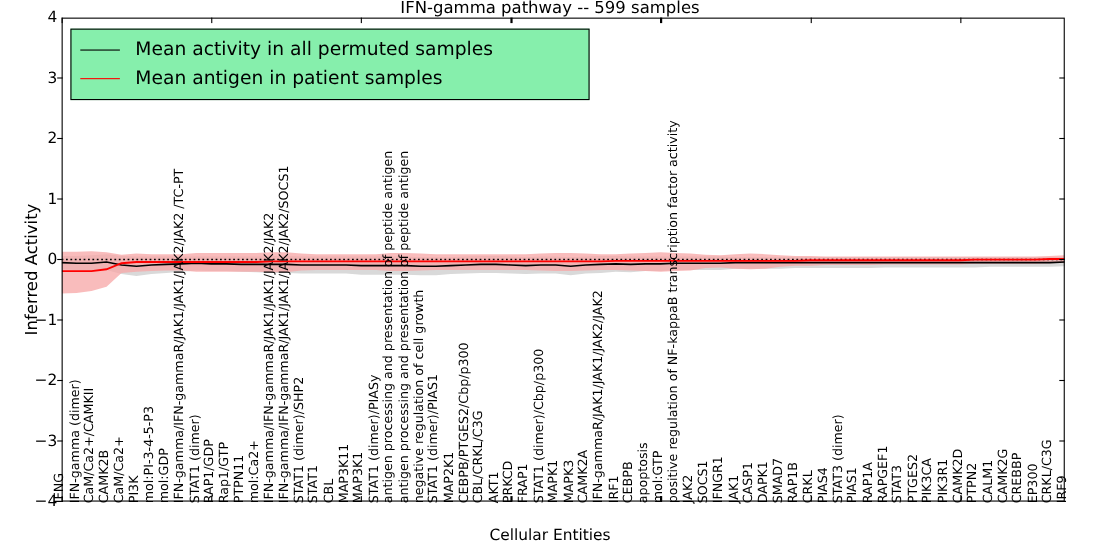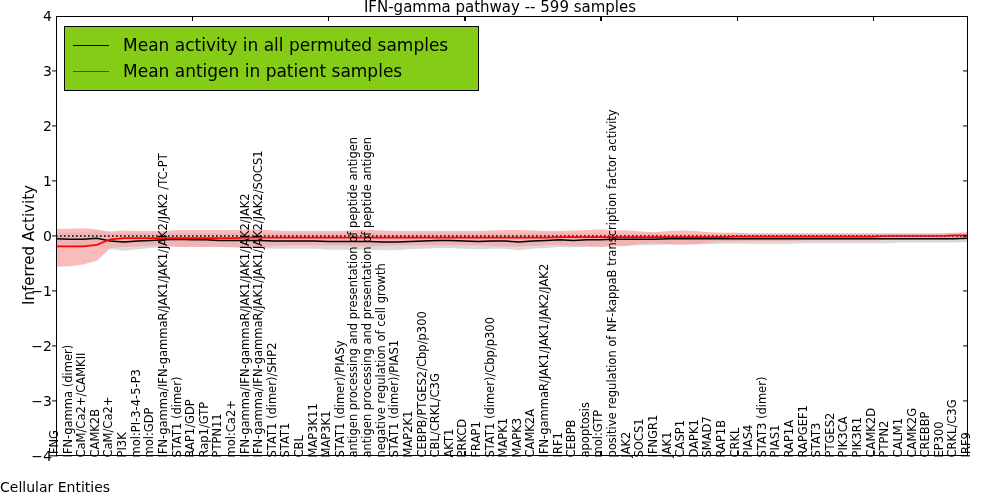--- a/index.html
+++ b/index.html
@@ -36,40 +36,40 @@
   
   .xtick-mark{position:absolute;top:16px;width:1.2px;height:5px;background:#000;}
   .xtick-mark-b{position:absolute;top:451px;width:1.2px;height:5px;background:#000;}
 
   
   .ylabel{
     position:absolute;left:-96px;top:236px;width:250px;text-align:center;
     font-size:15px;color:#000;transform:rotate(-90deg);transform-origin:center;
   }
   .xlabel{
-    position:absolute;left:0;top:479px;width:1000px;text-align:left;
+    position:absolute;left:0;top:479px;width:1000px;text-align:center;
     font-size:14px;color:#000;
   }
 
   
   .xcat-layer{position:absolute;left:0;top:0;width:1000px;height:500px;pointer-events:none;}
   .xcat{
     position:absolute;bottom:43px;
     font-size:11.5px;line-height:11.5px;color:#000;
     white-space:nowrap;
     transform-origin:left bottom;
     transform:rotate(-90deg);
   }
 
   
   .legend{
     position:absolute;left:64px;top:26px;
-    border:1.2px solid #000;background:#84cc16;
+    border:1.2px solid #000;background:#86efac;
     padding:5px 10px 6px 8px;box-sizing:border-box;
-    width:415px;
+    width:472px;
   }
   .legend-row{display:flex;align-items:center;height:26px;}
   .legend-swatch{width:36px;height:0;border-top:1.6px solid #000;margin-right:14px;flex:0 0 36px;}
   .legend-swatch.red{border-top-color:#ff0000;}
   .legend-text{font-size:17px;color:#000;white-space:nowrap;}
 
   
   svg.series{position:absolute;left:0;top:0;width:912px;height:440px;display:block;}
 </style>
 </head>

